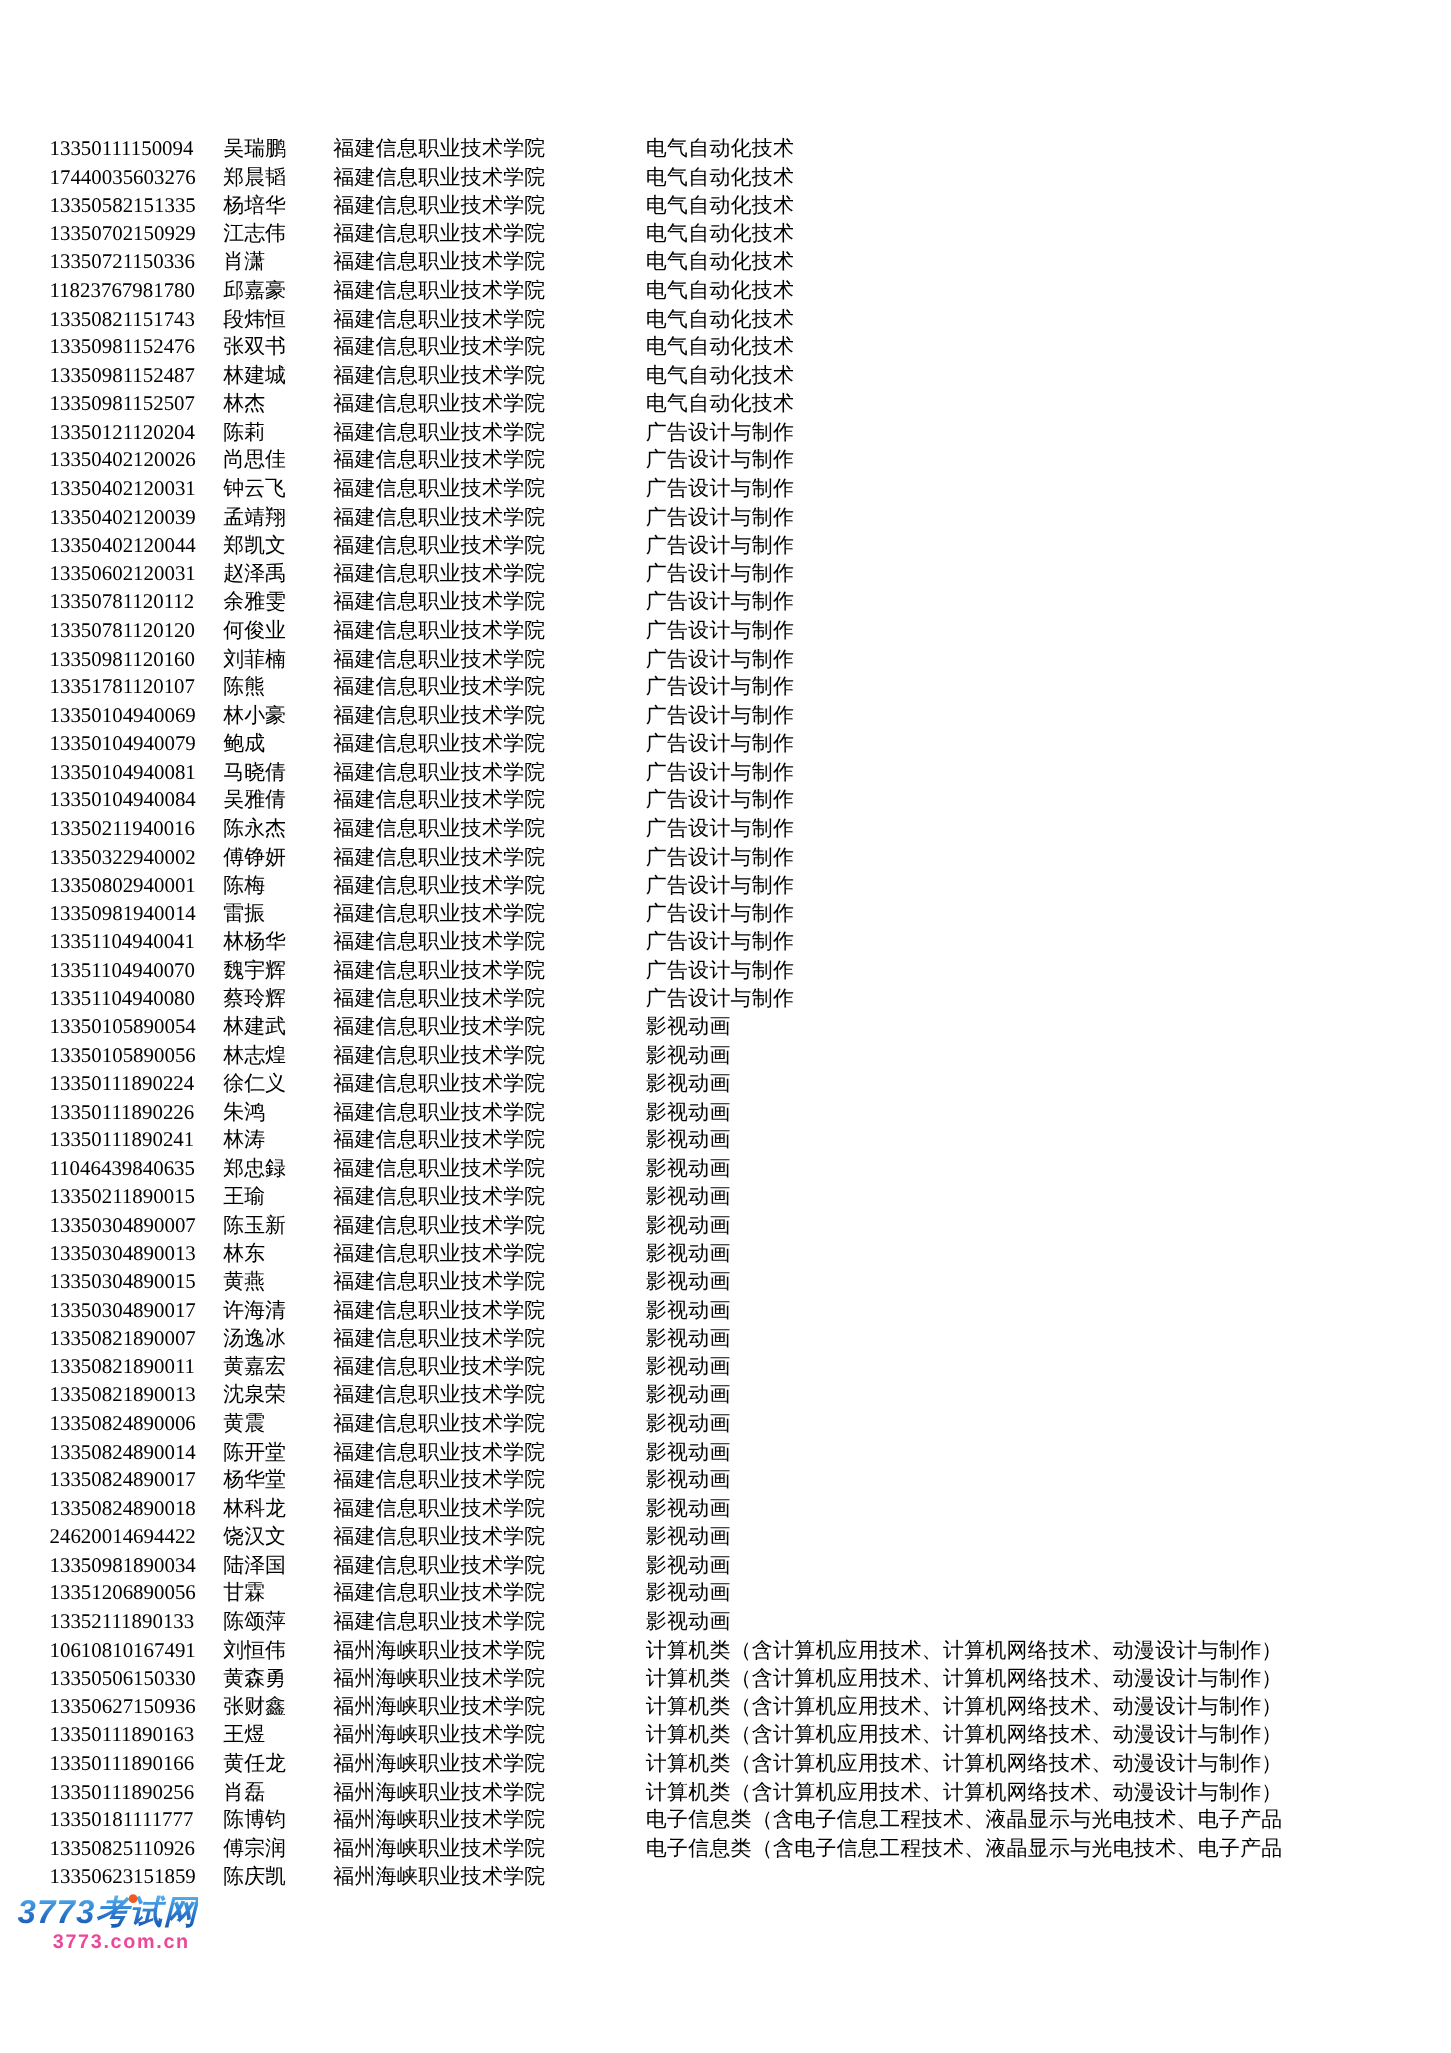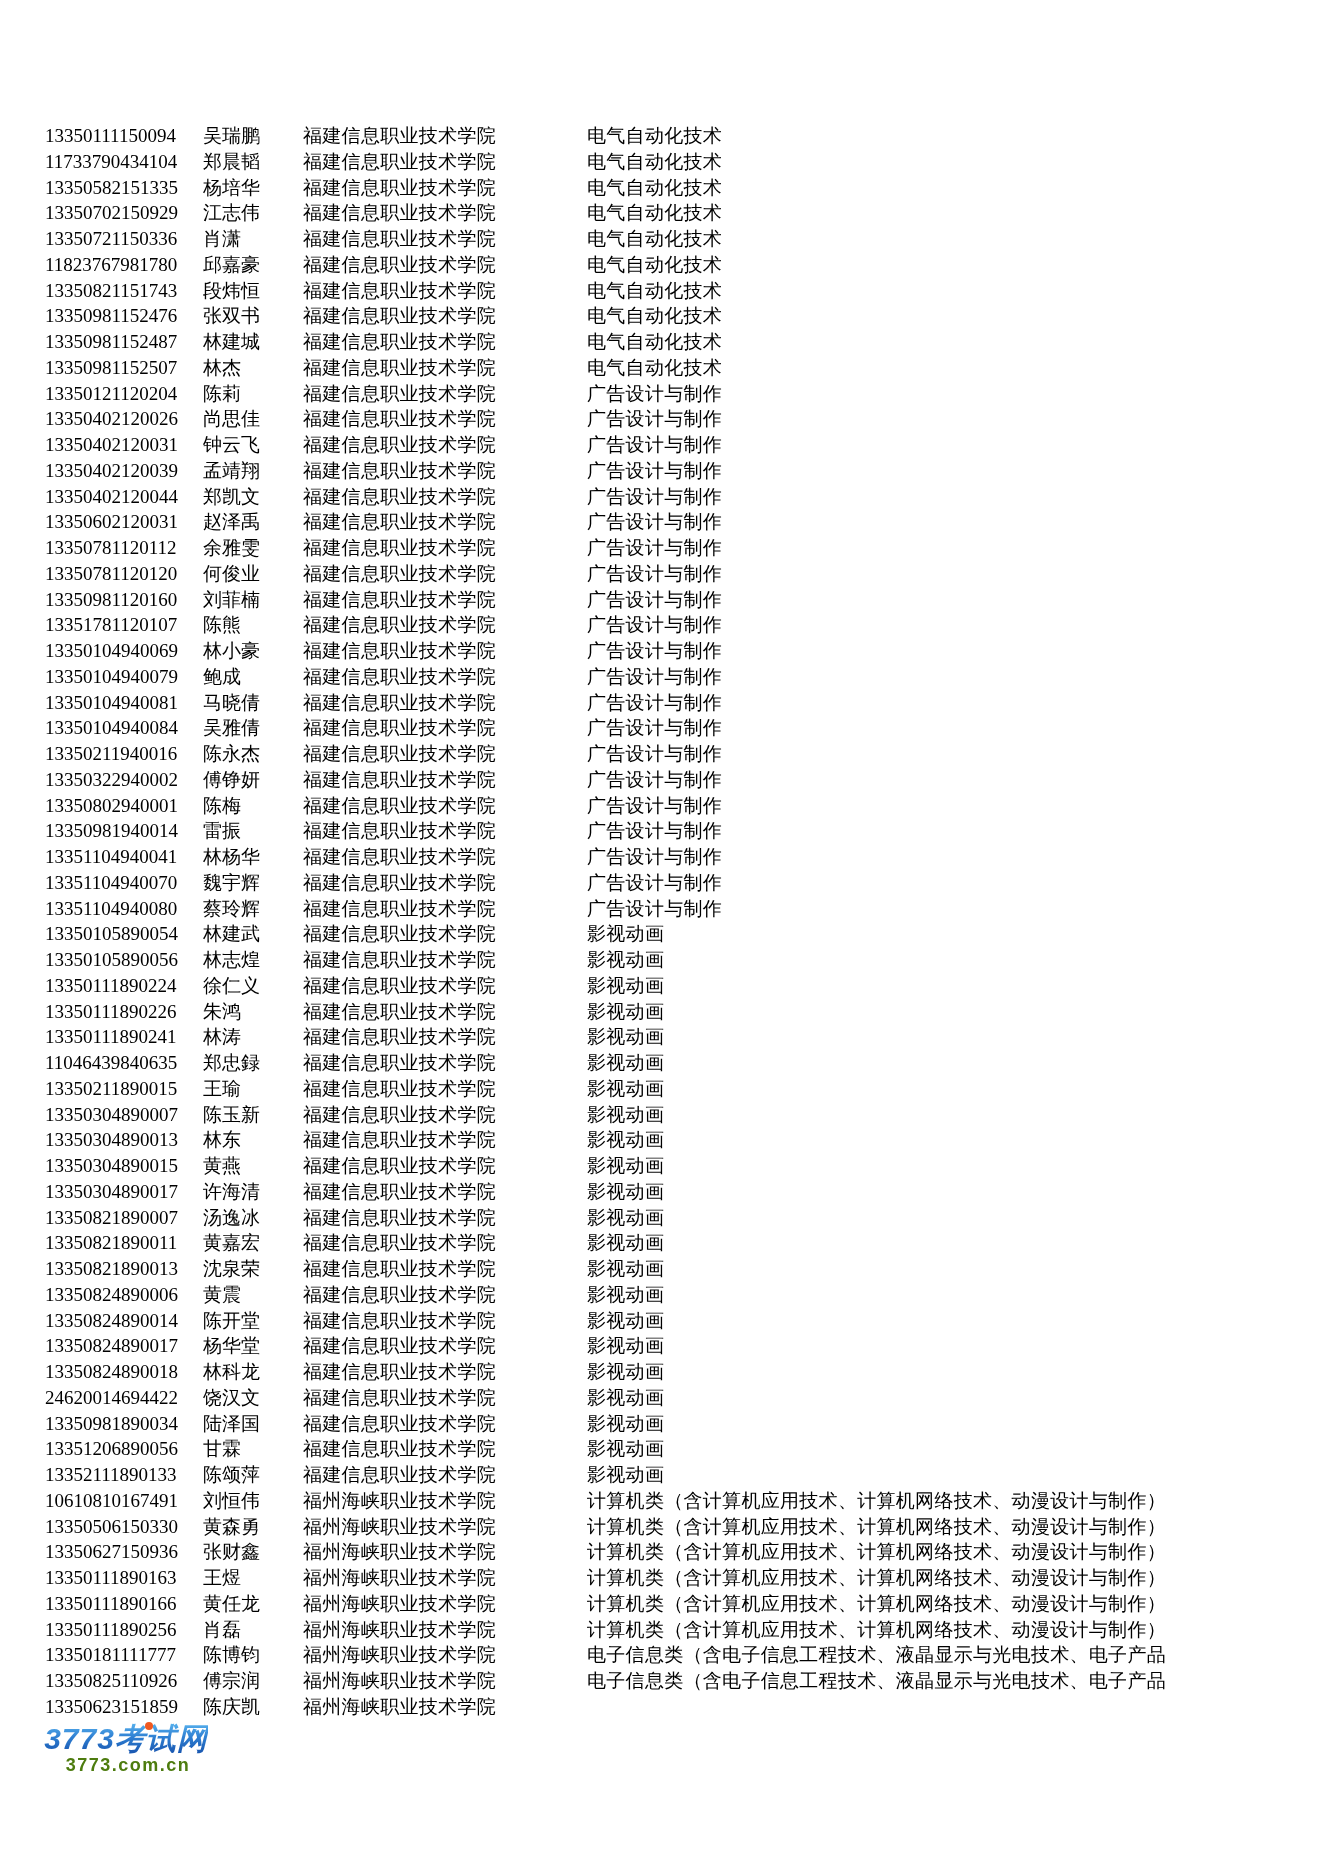--- a/index.html
+++ b/index.html
@@ -37,21 +37,20 @@
   .cell { overflow: visible; }
   .cell.id { letter-spacing: 0px; }
   .cell.college { letter-spacing: 0.3px; }
   .cell.major { letter-spacing: 0.3px; }
 
   .footer-logo {
     position: absolute;
     left: 16px;
     top: 1723px;
     width: 220px;
-    text-align: center;
   }
   .logo-main {
     position: relative;
     display: inline-block;
     font-family: "Liberation Sans", "DejaVu Sans", sans-serif;
     font-weight: bold;
     font-style: italic;
     font-size: 30px;
     line-height: 32px;
     letter-spacing: 1px;
@@ -68,39 +67,39 @@
     height: 8px;
     border-radius: 50%;
     background: #f05a21;
   }
   .logo-url {
     font-family: "Liberation Sans", "DejaVu Sans", sans-serif;
     font-weight: bold;
     font-size: 18px;
     line-height: 18px;
     letter-spacing: 1.5px;
-    color: #4d7c0f;
+    color: #ec4899;
     margin-top: 1px;
-    margin-left: 4px;
+    margin-left: 32px;
   }
 </style>
 </head>
 <body>
 
 <div class="page">
 
   <div class="student-table">
       <div class="row">
         <div class="cell id">13350111150094</div>
         <div class="cell name">吴瑞鹏</div>
         <div class="cell college">福建信息职业技术学院</div>
         <div class="cell major">电气自动化技术</div>
       </div>
       <div class="row">
-        <div class="cell id">11733790434104</div>
+        <div class="cell id">17440035603276</div>
         <div class="cell name">郑晨韬</div>
         <div class="cell college">福建信息职业技术学院</div>
         <div class="cell major">电气自动化技术</div>
       </div>
       <div class="row">
         <div class="cell id">13350582151335</div>
         <div class="cell name">杨培华</div>
         <div class="cell college">福建信息职业技术学院</div>
         <div class="cell major">电气自动化技术</div>
       </div>

